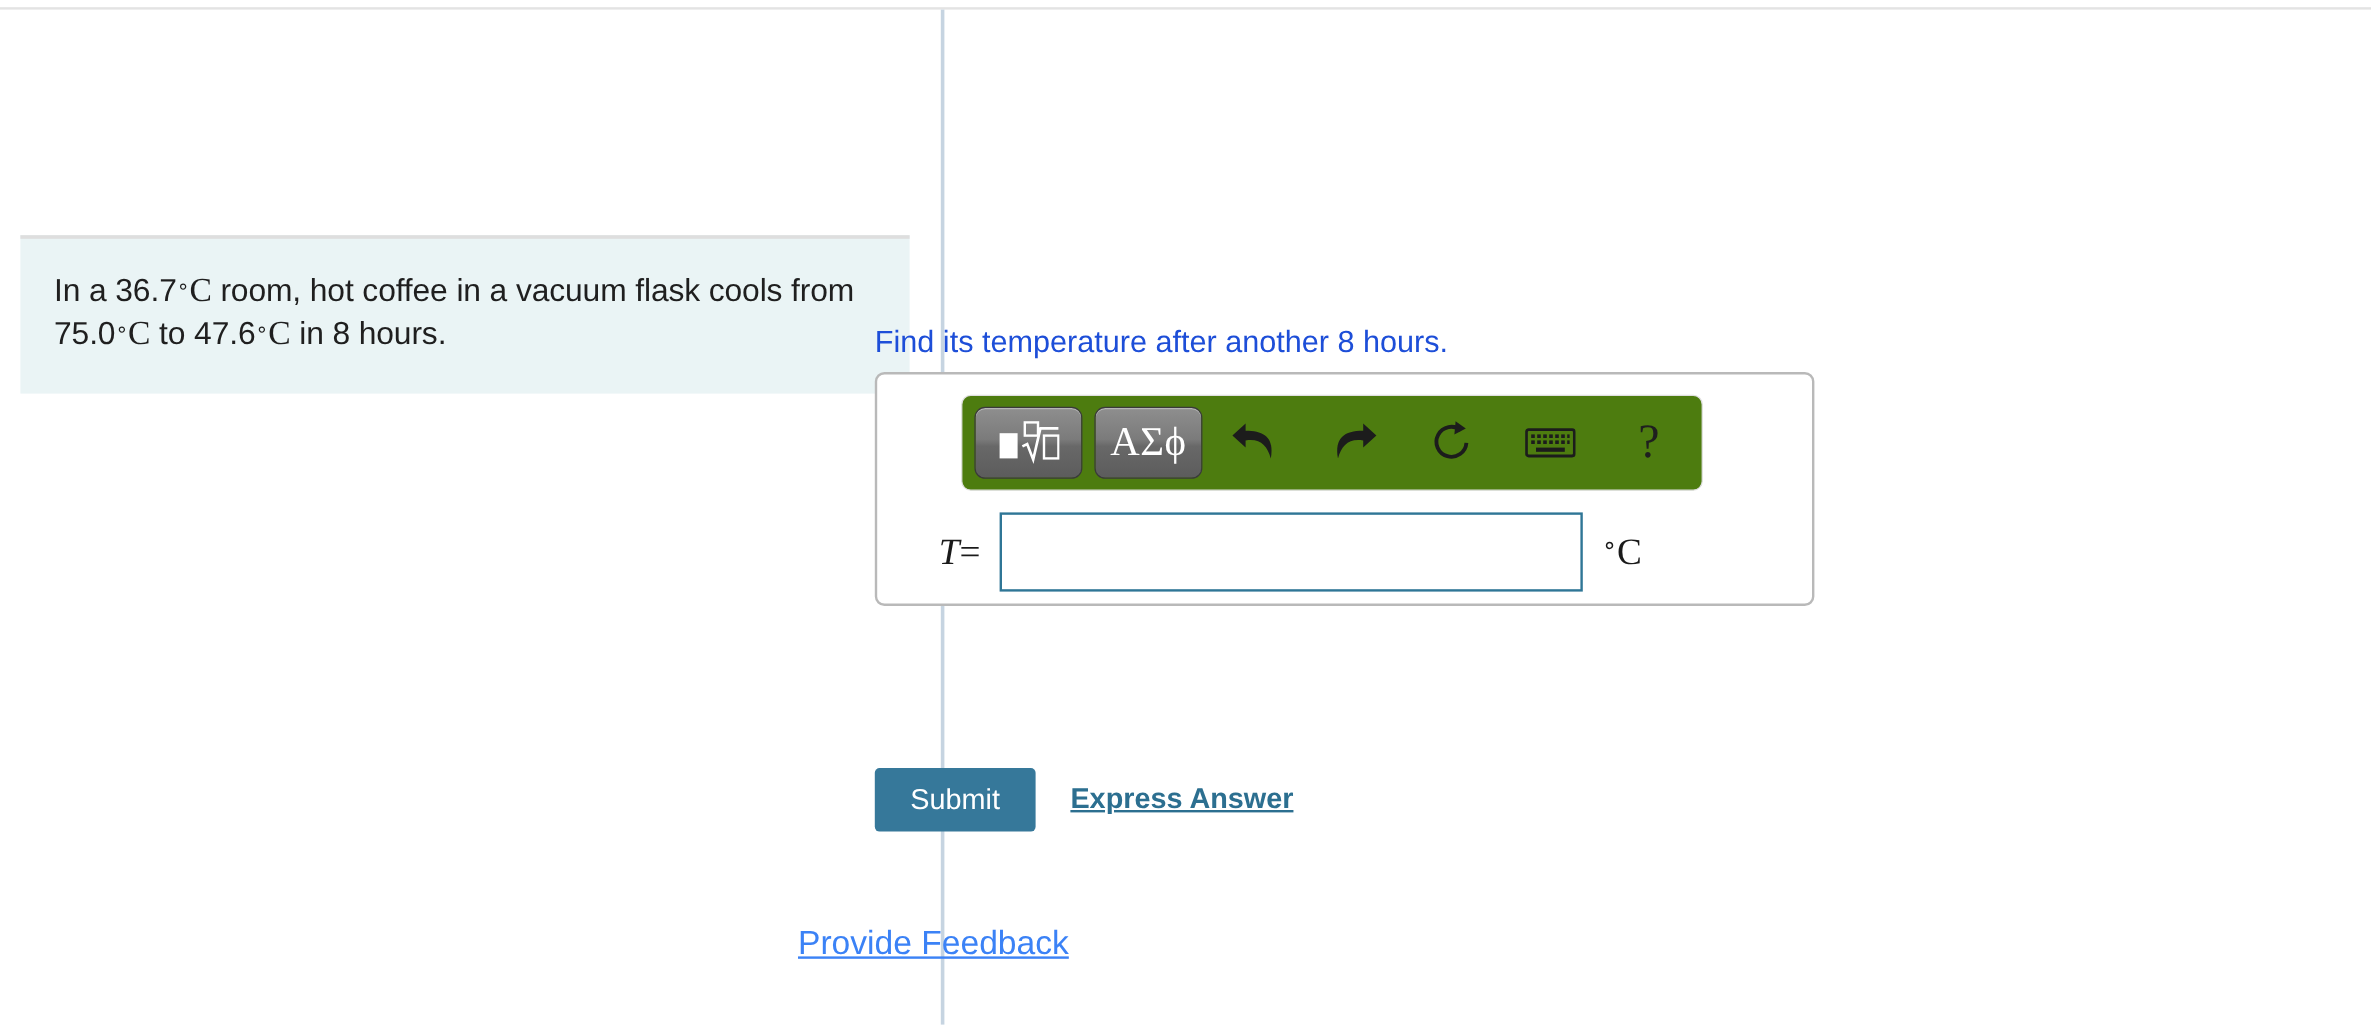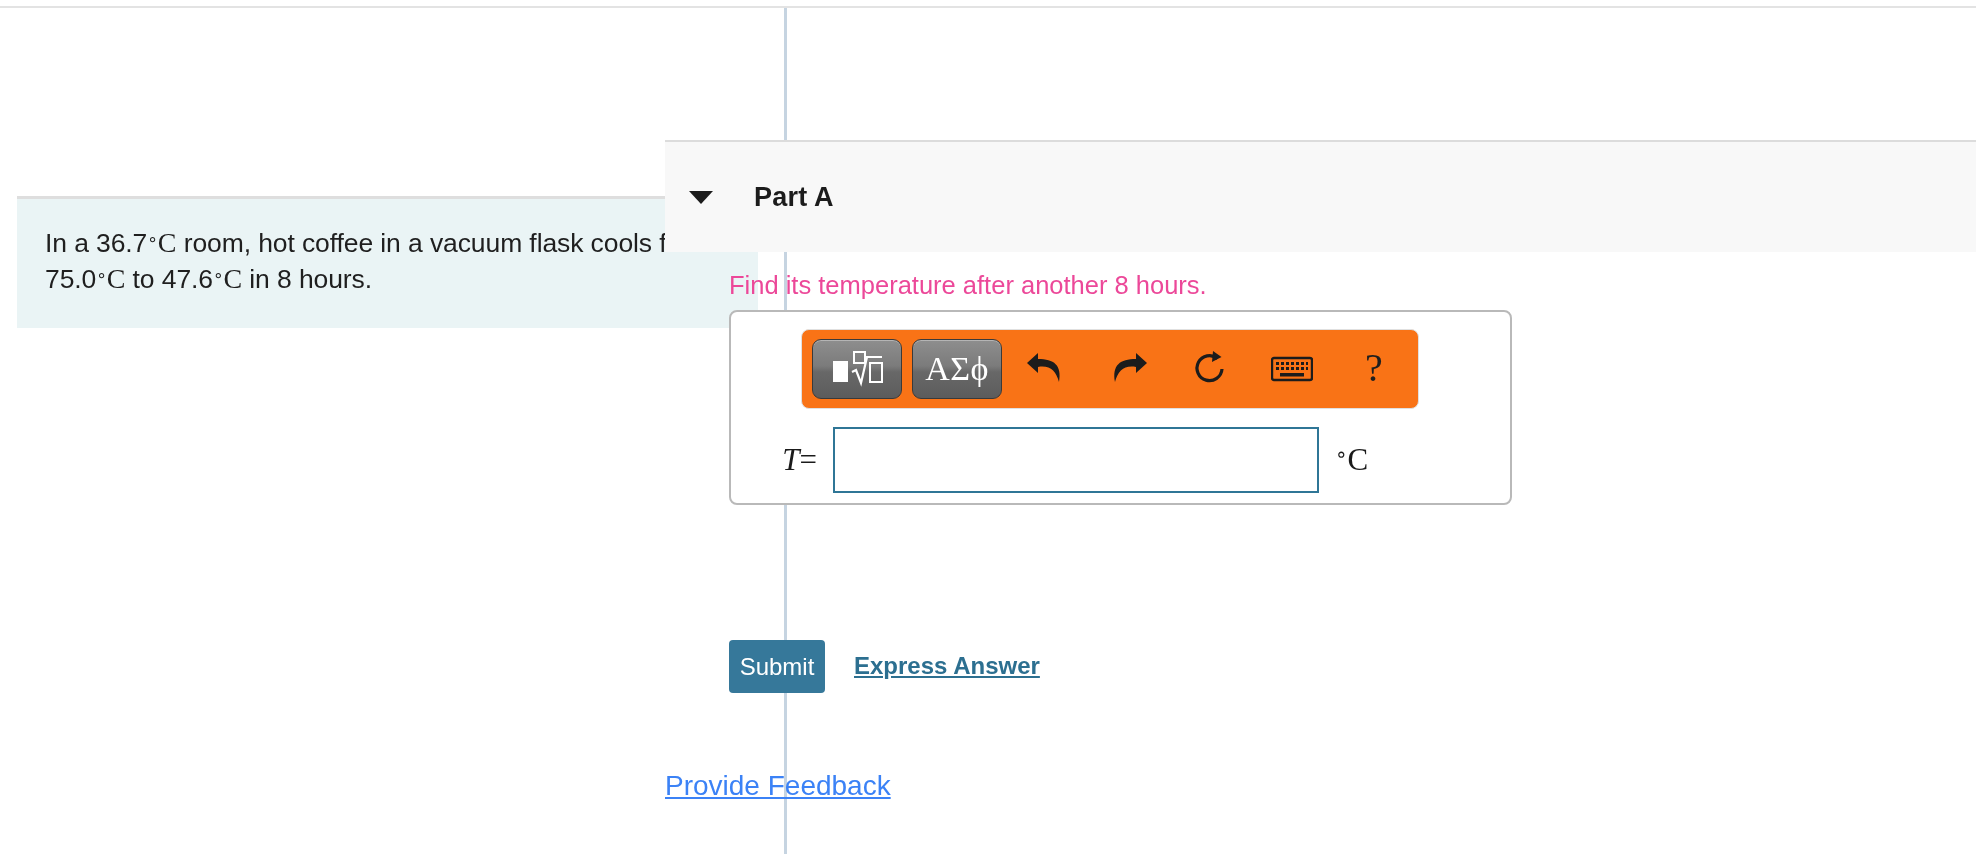--- a/index.html
+++ b/index.html
@@ -95,21 +95,21 @@
 
   
   .part-body {
     position: absolute;
     left: -58px;            
     top: 262px;
     width: 1100px;
   }
   .prompt {
     font-size: 25.5px;
-    color: #ec4899;
+    color: #1d4ed8;
     line-height: 1.2;
   }
   .express {
     margin-top: 22px;
     font-size: 25.5px;
     font-weight: bold;
     color: #1b1b1b;
     line-height: 1.2;
   }
 
@@ -125,21 +125,21 @@
     background: #ffffff;
   }
 
   
   .toolbar {
     position: absolute;
     left: 70px;
     top: 17px;
     width: 618px;
     height: 80px;
-    background: #f97316;
+    background: #4d7c0f;
     border: 1px solid #e0e0e0;
     border-radius: 8px;
     display: flex;
     align-items: center;
   }
   .tb-btn {
     width: 90px;
     height: 60px;
     margin-left: 10px;
     border-radius: 9px;
@@ -217,21 +217,21 @@
 
   
   .submit-row {
     position: absolute;
     left: -58px;            
     top: 632px;
     display: flex;
     align-items: center;
   }
   .submit-btn {
-    width: 96px;
+    width: 134px;
     height: 53px;
     background: #36789a;
     border: none;
     border-radius: 4px;
     color: #ffffff;
     font-size: 24px;
     font-family: "Liberation Sans", sans-serif;
     cursor: pointer;
   }
   .request-link {
@@ -266,24 +266,20 @@
     <div class="question-card">
       <div class="question-text">
         <span>In a </span><span>36.7</span><span class="deg">∘</span><span class="bigC">C</span><span> room, hot coffee in a vacuum flask cools from</span>
         <span>75.0</span><span class="deg">∘</span><span class="bigC">C</span><span> to </span><span>47.6</span><span class="deg">∘</span><span class="bigC">C</span><span> in 8 hours.</span>
       </div>
     </div>
   </div>
 
   <div class="right-pane">
 
-    <div class="part-header">
-      <div class="caret"></div>
-      <div class="part-title">Part A</div>
-    </div>
 
     <div class="part-body">
       <div class="prompt">Find its temperature after another 8 hours.</div>
       <div class="express">Express your answer in degrees Celsius.</div>
     </div>
 
     <div class="answer-box">
 
       <div class="toolbar">
 

